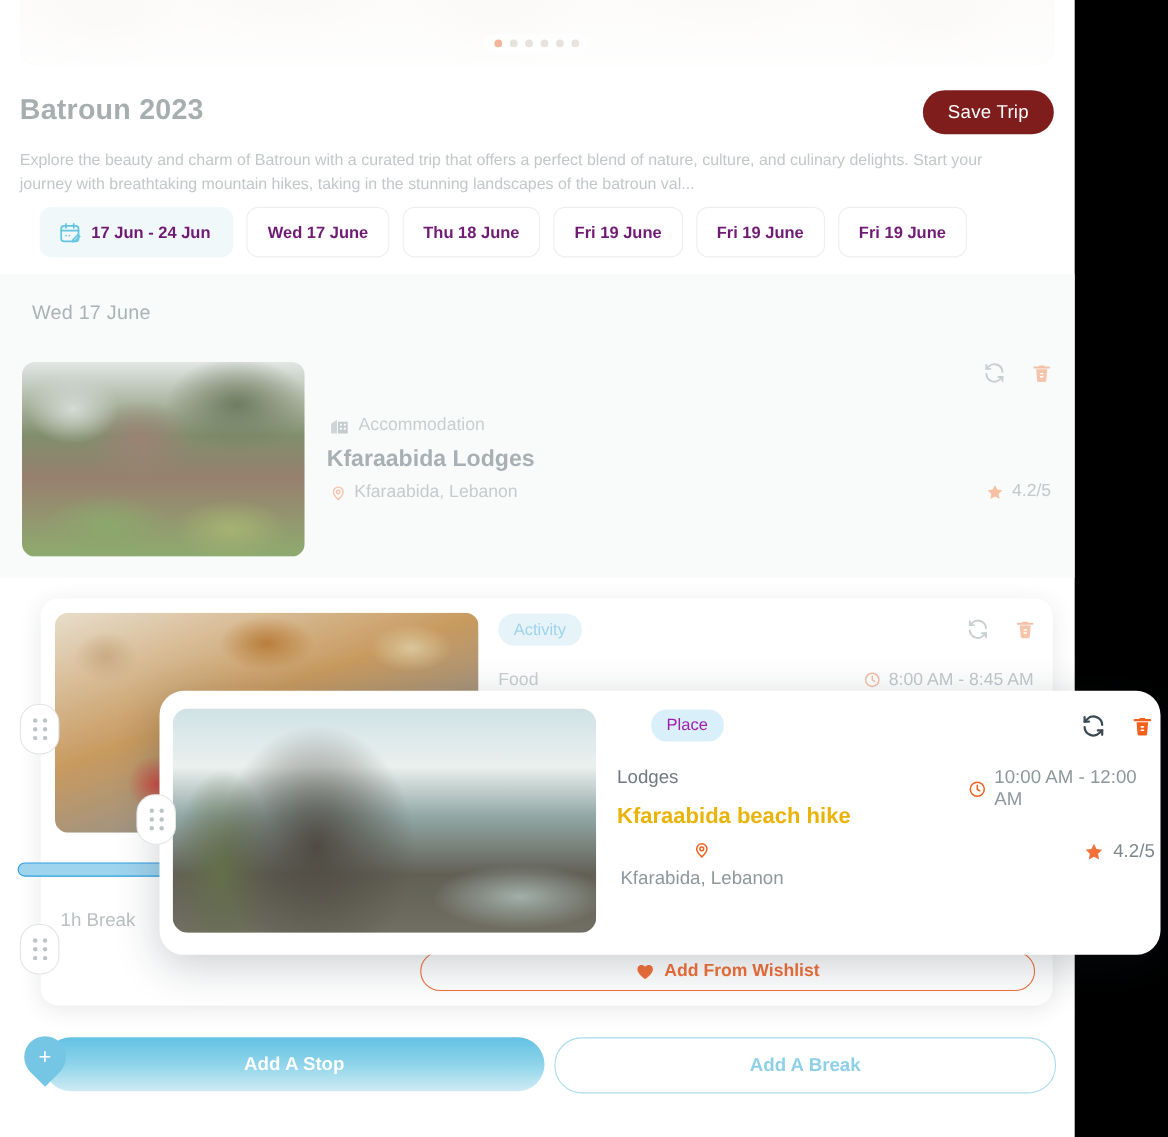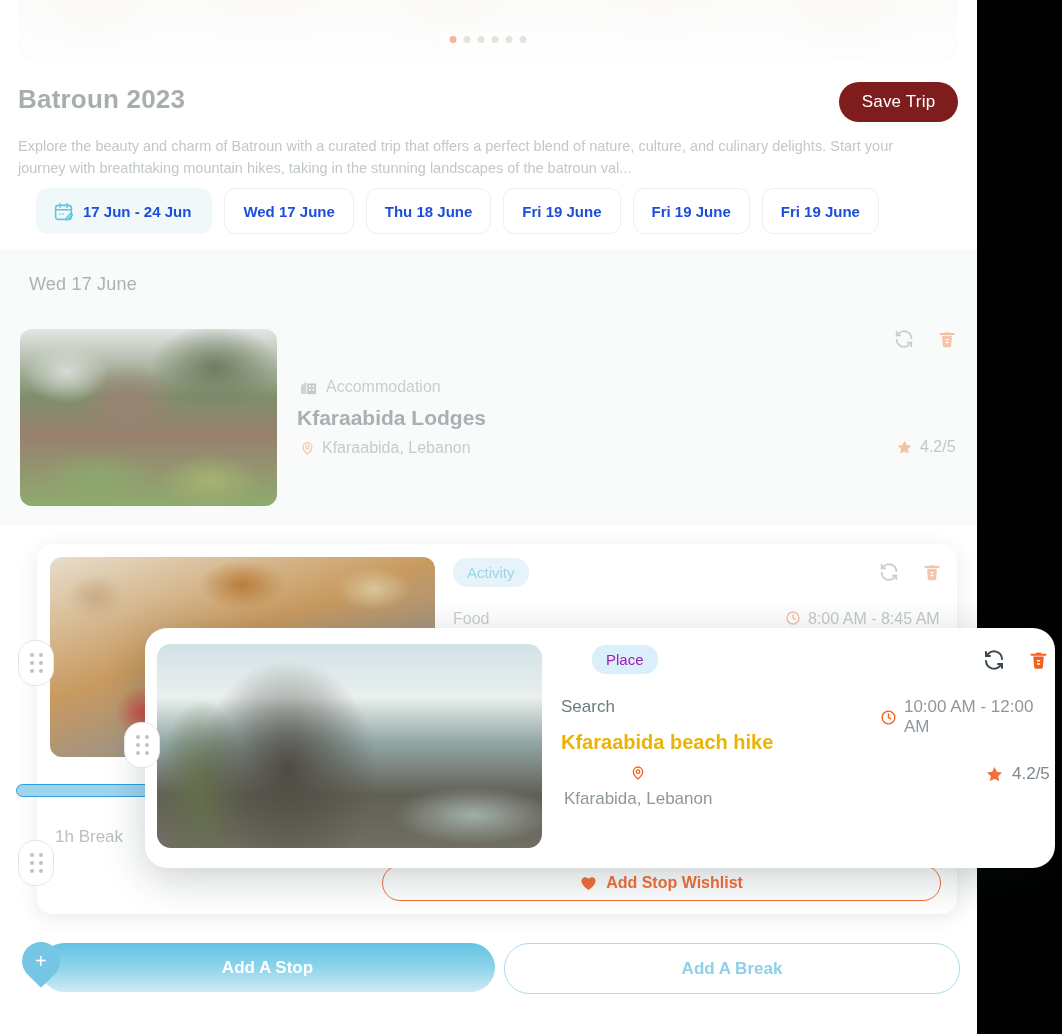--- a/index.html
+++ b/index.html
@@ -53,21 +53,21 @@
     font-size:14.5px;line-height:22px;color:#c2c8ca;
   }
 
   
   .tabs{
     position:absolute;left:36px;top:188px;display:flex;gap:12px;align-items:center;
   }
   .tab{
     height:46px;border:1px solid #eceef0;border-radius:11px;background:#fff;
     display:flex;align-items:center;justify-content:center;gap:9px;
-    padding:0 18px;font-size:15px;font-weight:700;color:#1d4ed8;
+    padding:0 18px;font-size:15px;font-weight:700;color:#701a75;
     white-space:nowrap;cursor:pointer;box-sizing:border-box;
   }
   .tab.range{background:#f0f8fa;border-color:#f0f8fa;padding:0 20px 0 16px;}
   .cal-ico{width:21px;height:21px;flex:none;}
 
   
   .day-band{
     position:absolute;left:0;top:249px;width:977px;height:276px;background:#f9fafa;
   }
   .day-label{
@@ -326,21 +326,21 @@
     </svg>
   </div>
 
   <div class="progress"></div>
   <div class="break-label">1h Break</div>
 
   <div class="btn-outline wishlist">
     <svg width="17" height="16" viewBox="0 0 24 22" fill="#f4703a">
       <path d="M12 21S2 14.6 2 7.9A5.6 5.6 0 0112 5a5.6 5.6 0 0110 2.9C22 14.6 12 21 12 21z"></path>
     </svg>
-    <span>Add Stop Wishlist</span>
+    <span>Add From Wishlist</span>
   </div>
 
   <div class="handle" style="left:18px;top:640px;">
     <div class="dots">
         <span></span>
         <span></span>
         <span></span>
         <span></span>
         <span></span>
         <span></span>
@@ -381,21 +381,21 @@
     <path d="M4 4v4h4M20 20v-4h-4"></path>
   </svg>
   <svg class="ic" width="21" height="24" viewBox="0 0 24 24">
     <path d="M4 6h16" stroke="#f4601c" stroke-width="2.3" stroke-linecap="round"></path>
     <path d="M9 3.6h6v2.4H9z" fill="#f4601c"></path>
     <path d="M6 8h12l-1 12a2 2 0 01-2 2H9a2 2 0 01-2-2z" fill="#f4601c"></path>
     <rect x="10" y="12" width="4" height="1.7" rx=".85" fill="#fff"></rect>
     <rect x="10" y="15.6" width="4" height="1.7" rx=".85" fill="#fff"></rect>
   </svg>
 </div>
-<div class="fc-sub">Search</div>
+<div class="fc-sub">Lodges</div>
 <div class="fc-time">
   <svg width="17" height="17" viewBox="0 0 24 24" fill="none" stroke="#f4601c" stroke-width="2" stroke-linecap="round">
     <circle cx="12" cy="12" r="9"></circle>
       <path d="M12 7v5l3.2 2"></path>
   </svg>
   <span>10:00 AM - 12:00 AM</span>
 </div>
 <div class="fc-title">Kfaraabida beach hike</div>
 <div class="fc-loc">
   <svg width="16" height="16" viewBox="0 0 24 24" fill="none" stroke="#f4601c" stroke-width="2">

